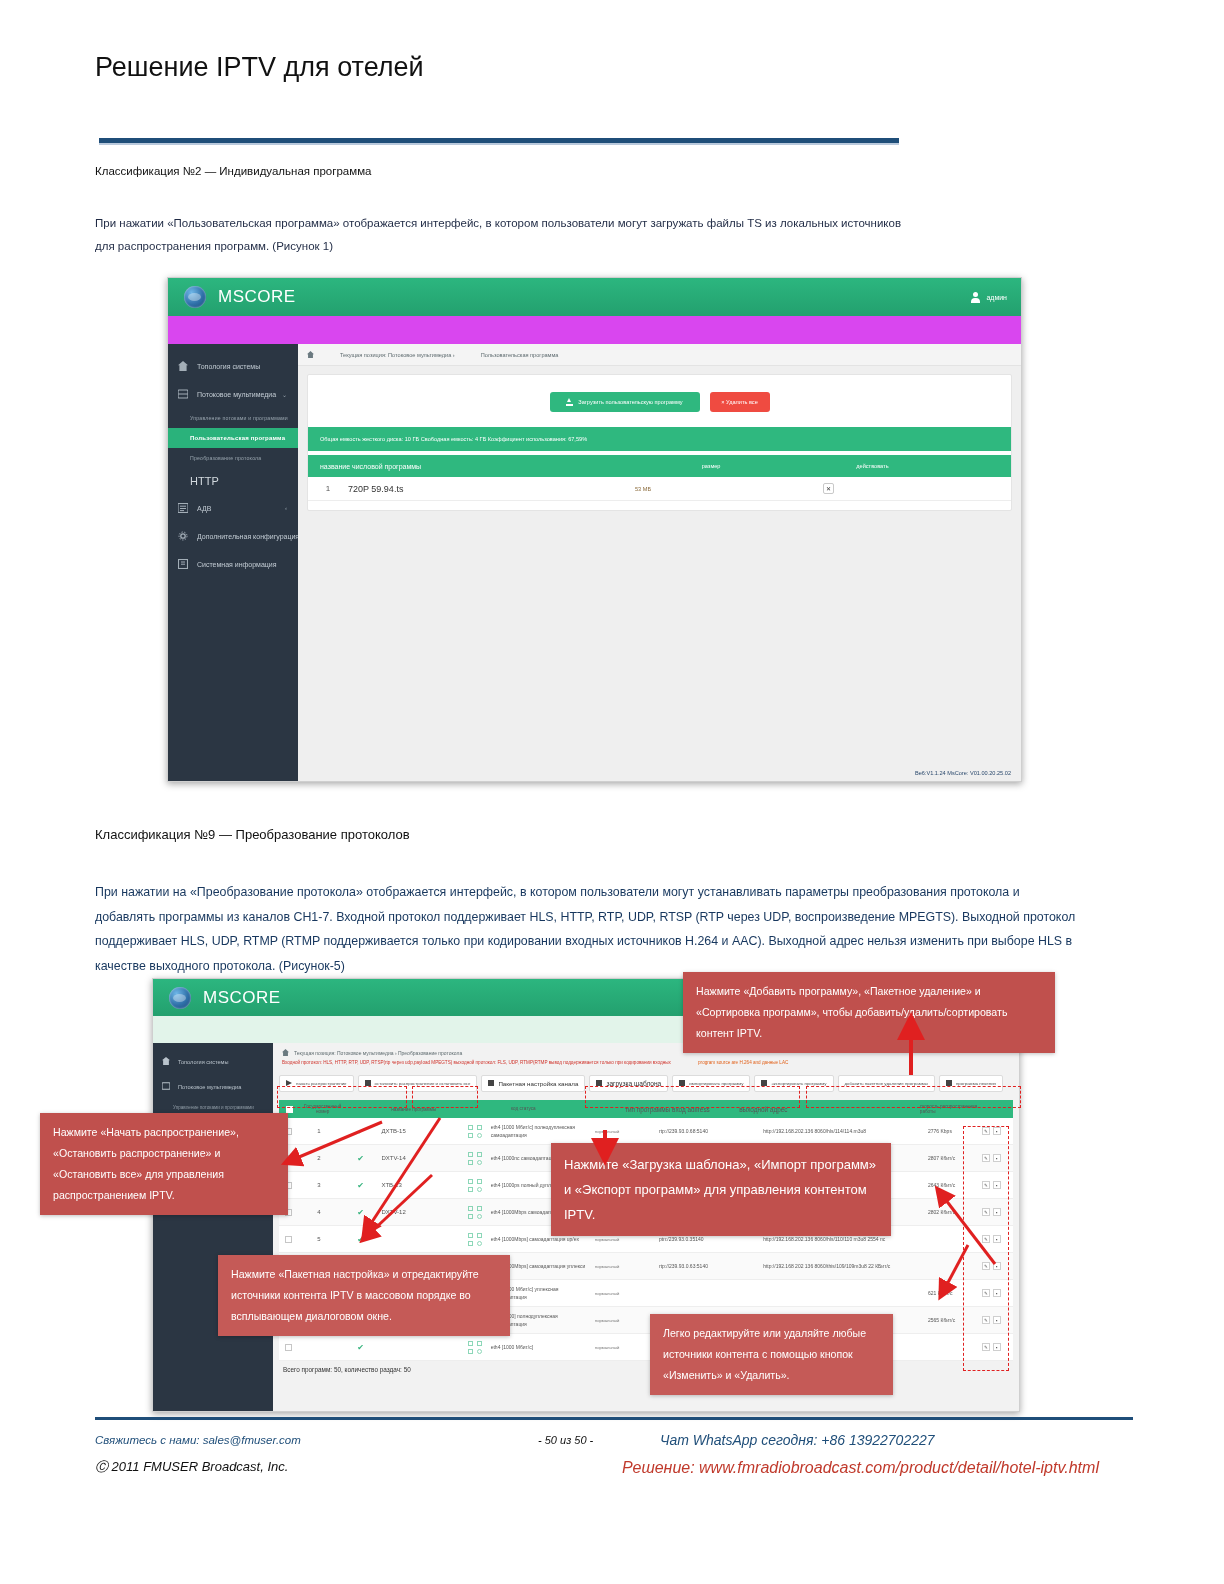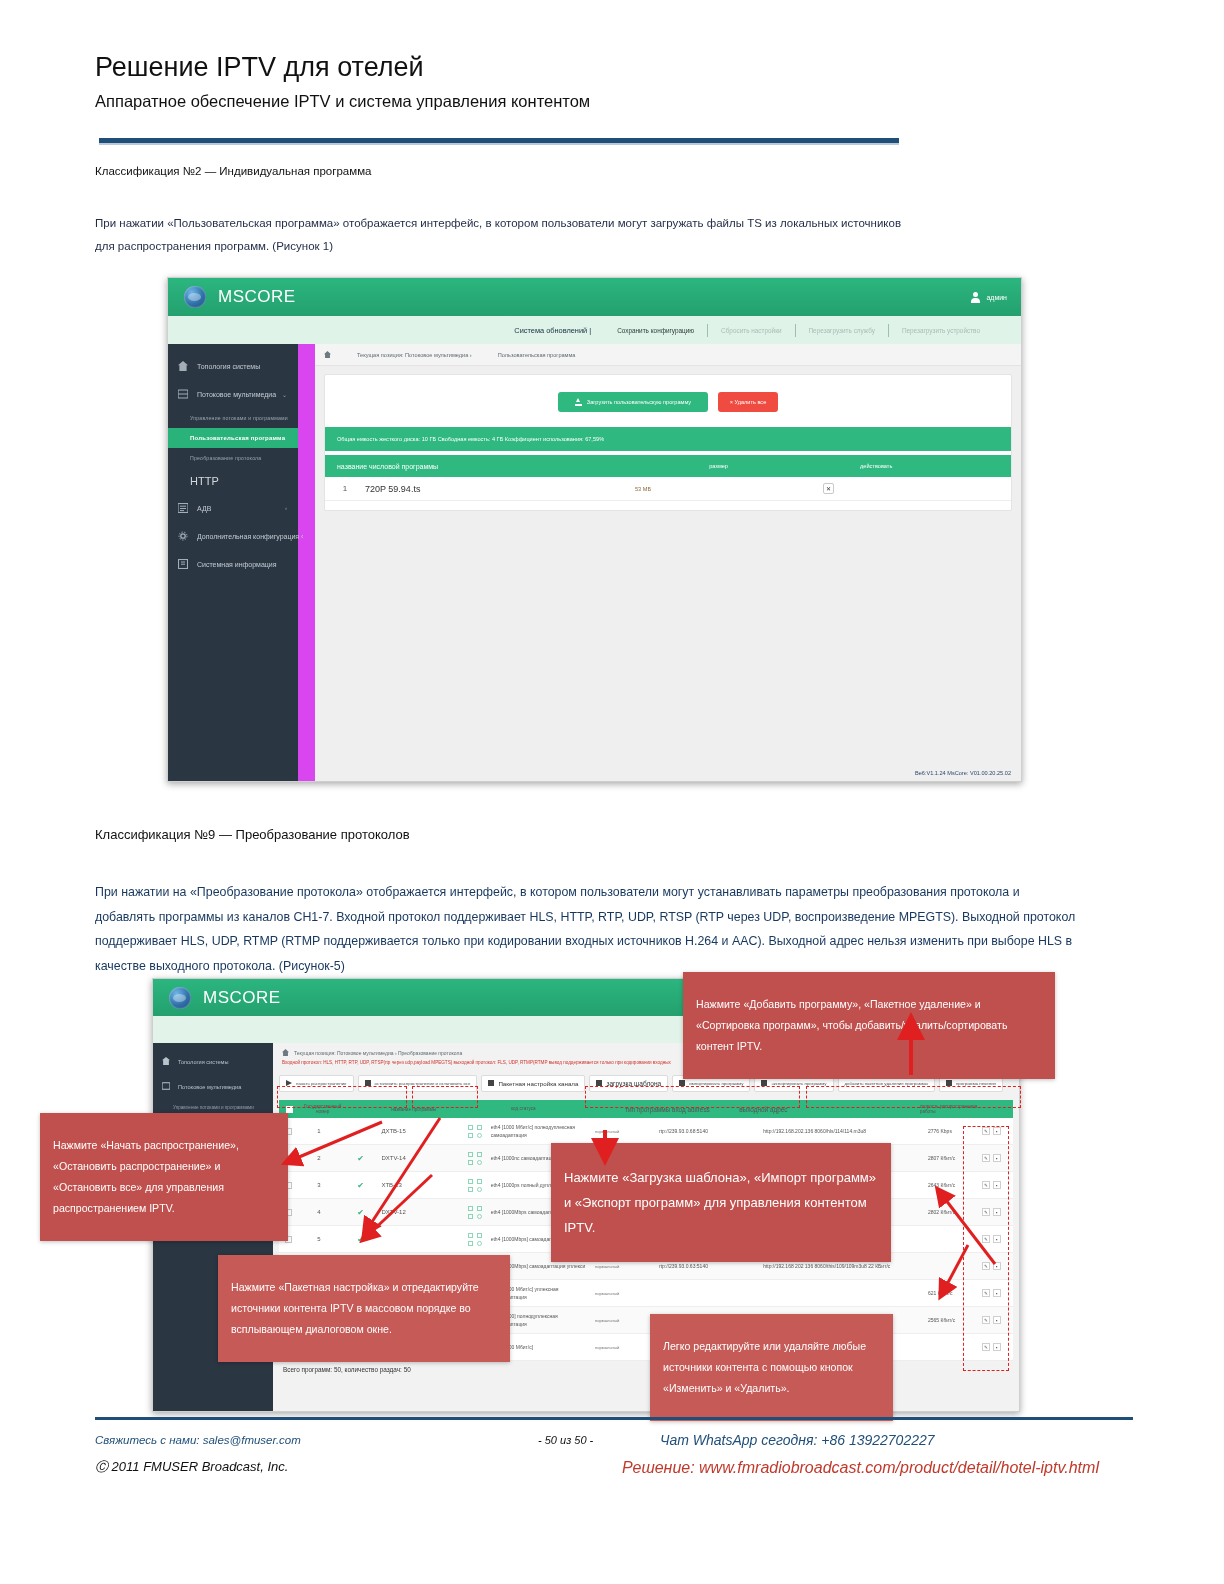--- a/index.html
+++ b/index.html
@@ -51,21 +51,21 @@
   .user-ico:after{content:"";position:absolute;left:0;top:6px;width:9px;height:5px;border-radius:4px 4px 0 0;background:#fff;}
   .user-txt { color:#fff; font-size:7px; }
 
   .app-subbar { height:28px; background:#dff3e9; display:flex; align-items:center;
                 justify-content:flex-end; padding-right:28px; gap:0px; }
   .subnav { font-size:6.4px; color:#2f3c3a; padding:0 13px; white-space:nowrap; }
   .subnav.strong { color:#14303c; font-size:7.4px; }
   .subnav.blur { color:#a9bdb6; filter:blur(.6px); }
   .subdiv { width:1px; height:13px; background:#9fbdb0; }
 
-  .app-body { position:absolute; left:0; right:0; top:66px; bottom:0; display:flex;gap:17px; }
+  .app-body { position:absolute; left:0; right:0; top:66px; bottom:0; display:flex; }
   .sidebar { width:130px; background:#2b3643; flex:none; padding-top:8px; }
   .sb-item { display:flex; align-items:center; gap:9px; padding:9px 10px; color:#c3ccd4;
              font-size:7px; white-space:nowrap; position:relative; }
   .sb-item .ic { width:10px; height:10px; flex:none; opacity:.85; }
   .sb-sub { padding:7px 10px 7px 22px; font-size:5.2px; color:#97a3ad; letter-spacing:.2px;}
   .sb-sub.active { background:#2ab27b; color:#fff; font-weight:700; font-size:6px; }
   .sb-http { padding:7px 10px 7px 22px; font-size:11px; color:#d3dadf; }
   .sb-caret { position:absolute; right:11px; font-size:6px; color:#9aa6b0; }
 
   .content { flex:1; background:#efefef; position:relative; }
@@ -153,67 +153,56 @@
           display:flex; align-items:center; justify-content:center; font-size:4.5px; color:#555;}
   .netico { width:16px; height:13px; position:relative; opacity:.55; }
   .netico i { position:absolute; width:5px; height:5px; border:1.2px solid #2fb87f; display:block;}
   .netico i:nth-child(1){ left:0; top:0; }
   .netico i:nth-child(2){ left:9px; top:0; }
   .netico i:nth-child(3){ left:0; top:8px; }
   .netico i:nth-child(4){ left:9px; top:8px; border-radius:50%; }
   .totals { padding:5px 0 0 10px; font-size:6.4px; color:#333; }
 
   
-  .callout { position:absolute; background:#c0504d; color:#fff; padding:22px 13px;
+  .callout { position:absolute; background:#c0504d; color:#fff; padding:9px 13px;
              font-size:10.6px; line-height:21px; box-shadow:0 1px 4px rgba(0,0,0,.25); }
   .callout.lighter { background:#c55a57; }
   .arrow { position:absolute; pointer-events:none; }
 
   
   .foot-rule { position:absolute; left:95px; top:1417px; width:1038px; height:3px; background:#1f4e79; }
   .foot { position:absolute; font-size:11.5px;font-style:italic; }
   .foot-blue { color:#1f4e79; }
   .foot-red { color:#c0392b; }
   .foot-dark { color:#111; }
 </style>
 </head>
 <body>
 
 <div class="page-header">
   <div class="doc-title">Решение IPTV для отелей</div>
-  <div class="doc-subtitle">Аппаратное обеспечение IPTV и система управления контентом</div>
   <div class="header-rule"></div>
 </div>
 
 <div class="sec-heading" style="left:95px; top:165px;">Классификация №2 — Индивидуальная программа</div>
 <div class="para" style="left:95px; top:210px;">При нажатии «Пользовательская программа» отображается интерфейс, в котором пользователи могут загружать файлы TS из локальных источников</div>
 <div class="para" style="left:95px; top:233px;">для распространения программ. (Рисунок 1)</div>
 
 <div class="shot shot1">
   <div class="app">
 
     <div class="app-topbar">
       <div class="globe"></div>
       <div class="app-name">MSCORE</div>
       <div class="topbar-right">
         <span class="user-ico"></span>
         <span class="user-txt">админ</span>
       </div>
     </div>
 
-    <div class="app-subbar">
-      <span class="subnav strong">Система обновлений |</span>
-      <span class="subnav">Сохранить конфигурацию</span>
-      <span class="subdiv"></span>
-      <span class="subnav blur">Сбросить настройки</span>
-      <span class="subdiv"></span>
-      <span class="subnav blur">Перезагрузить службу</span>
-      <span class="subdiv"></span>
-      <span class="subnav blur">Перезагрузить устройство</span>
-    </div>
 
     <div class="app-body">
       <div class="sidebar">
         <div class="sb-item">
           <span class="ic">
             <svg viewBox="0 0 10 10" width="10" height="10">
                 <path d="M5 0L10 4.2H8.6V10H1.4V4.2H0z" fill="#b9c3cc"></path>
               </svg>
           </span>
           <span>Топология системы</span>

